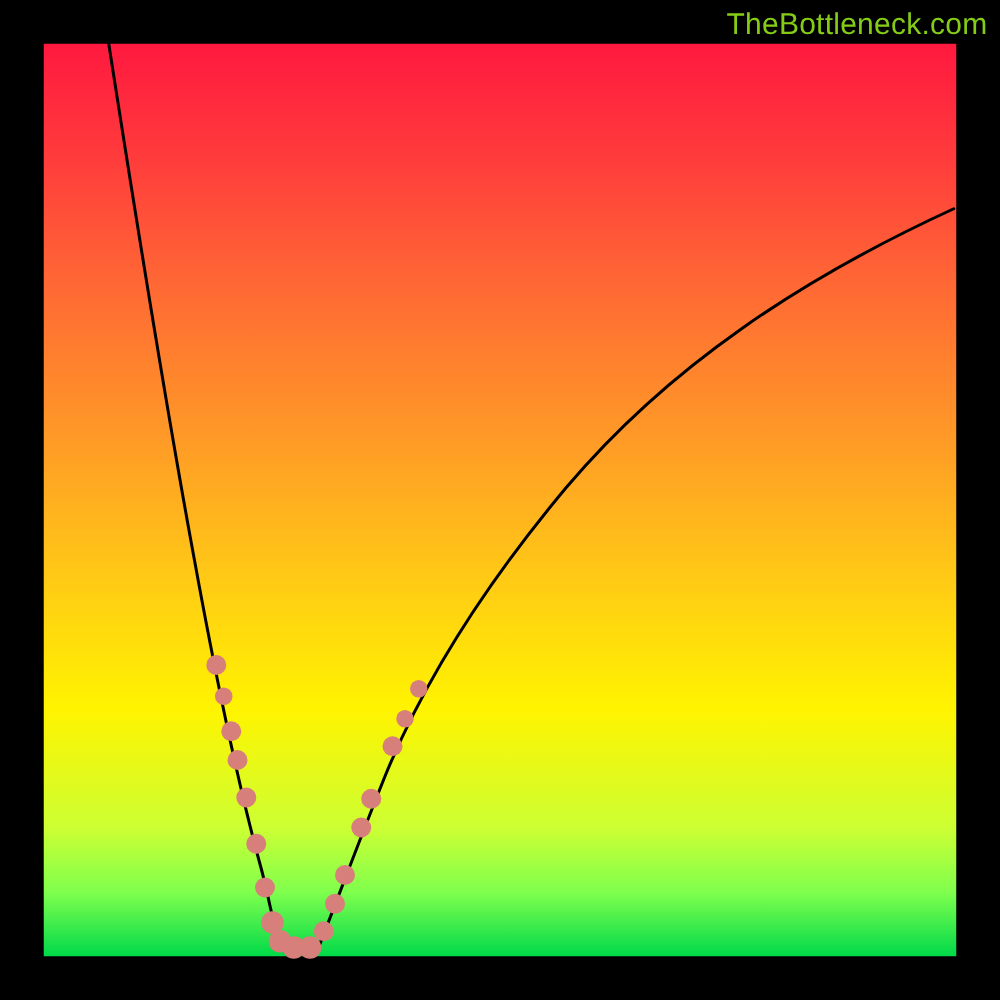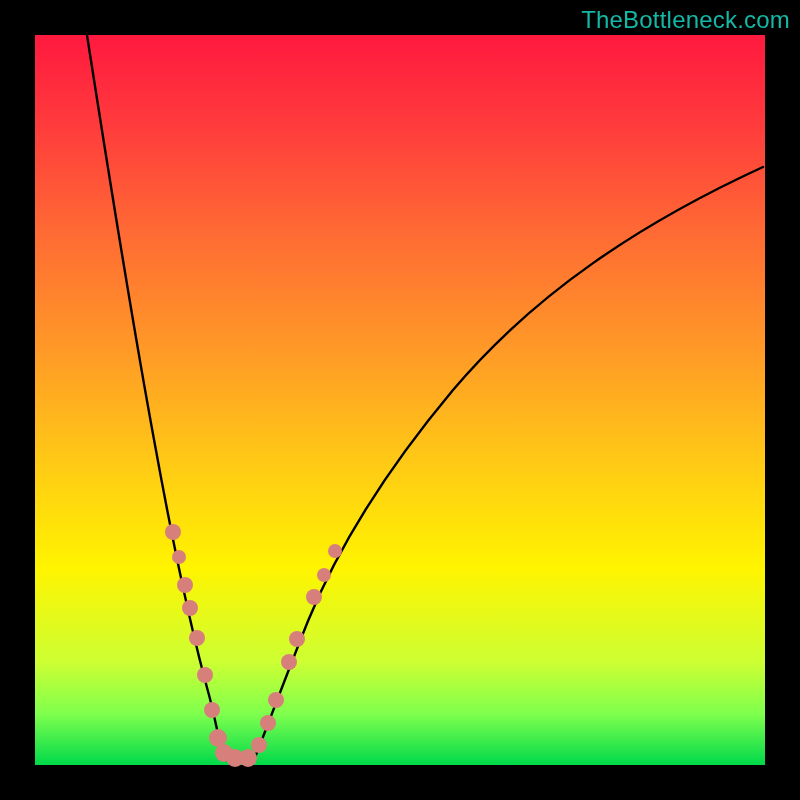--- a/index.html
+++ b/index.html
@@ -34,21 +34,21 @@
       #ffc816 58%,
       #fff400 73%,
       #ccff33 86%,
       #7fff4d 93%,
       #00d94a 100%);
   }
   .watermark {
     position: absolute;
     top: 6px;
     right: 10px;
-    color: #14b8a6;
+    color: #84cc16;
     font-size: 24px;
     font-weight: 500;
     letter-spacing: 0.2px;
   }
   svg.curves {
     position: absolute;
     left: 35px;
     top: 35px;
     width: 730px;
     height: 730px;

